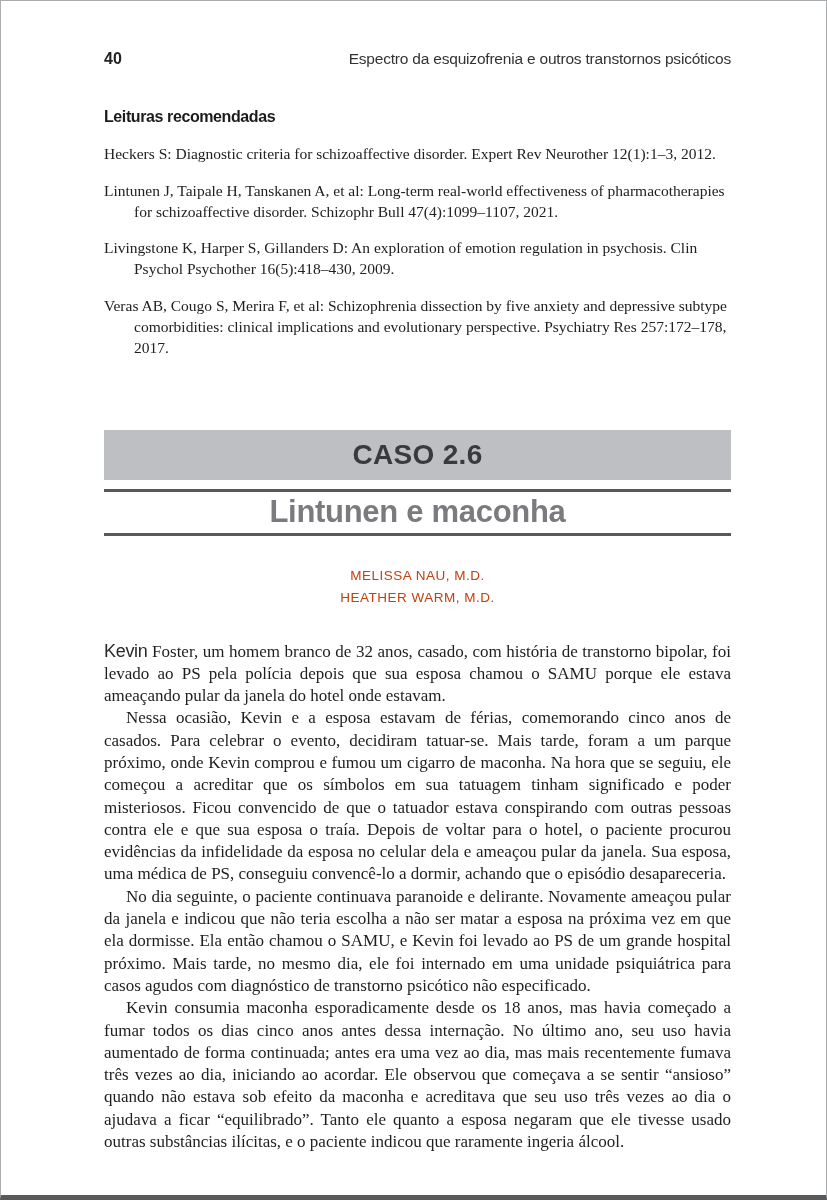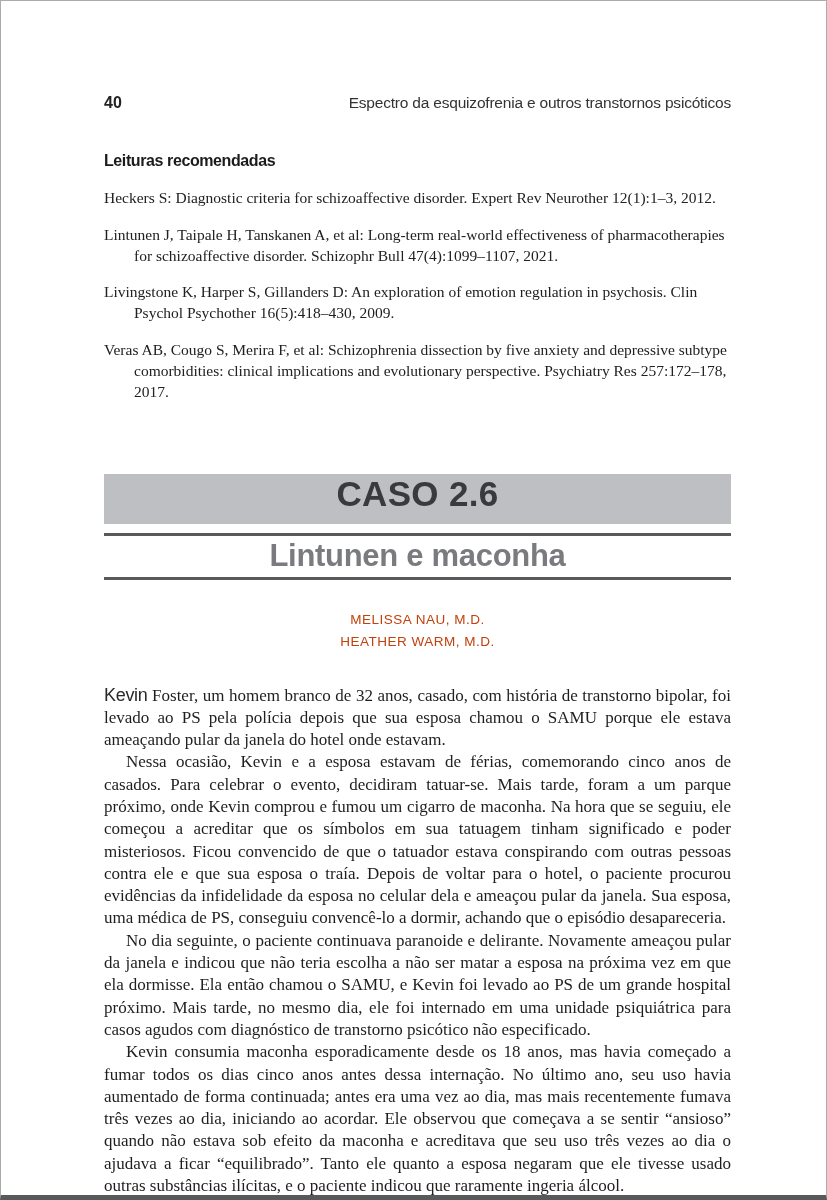--- a/index.html
+++ b/index.html
@@ -19,21 +19,21 @@
   .content {
     position: relative;
     margin-left: 103px;
     width: 627px;
   }
   
   .running-header {
     display: flex;
     justify-content: space-between;
     align-items: baseline;
-    margin-top: 93px;
+    margin-top: 49px;
     height: 20px;
   }
   .page-number {
     font-size: 16px;
     font-weight: bold;
     color: #232325;
     letter-spacing: 0.2px;
   }
   .running-title {
     font-size: 15.5px;
@@ -58,22 +58,23 @@
   .reference {
     padding-left: 30px;
     text-indent: -30px;
   }
   
   .caso-banner {
     margin-top: 72px;
     height: 50px;
     background: #bdbfc2;
     display: flex;
+    align-items: center;
     justify-content: center;
-    font-size: 35px;
+    font-size: 28px;
     font-weight: bold;
     color: #3a3a3c;
     letter-spacing: 0.3px;
   }
   .rule {
     height: 3px;
     background: #58595b;
     border: none;
     margin: 0;
   }

